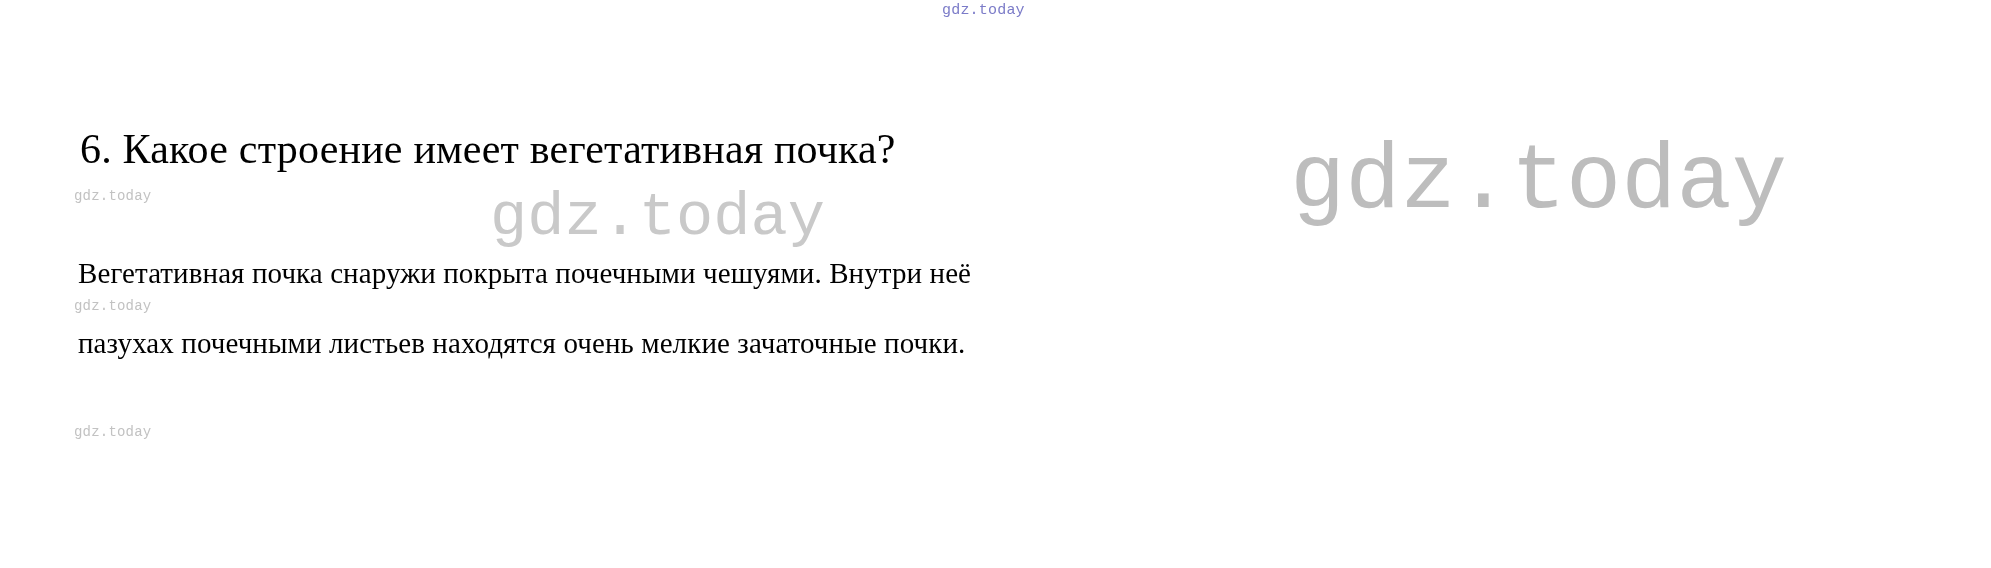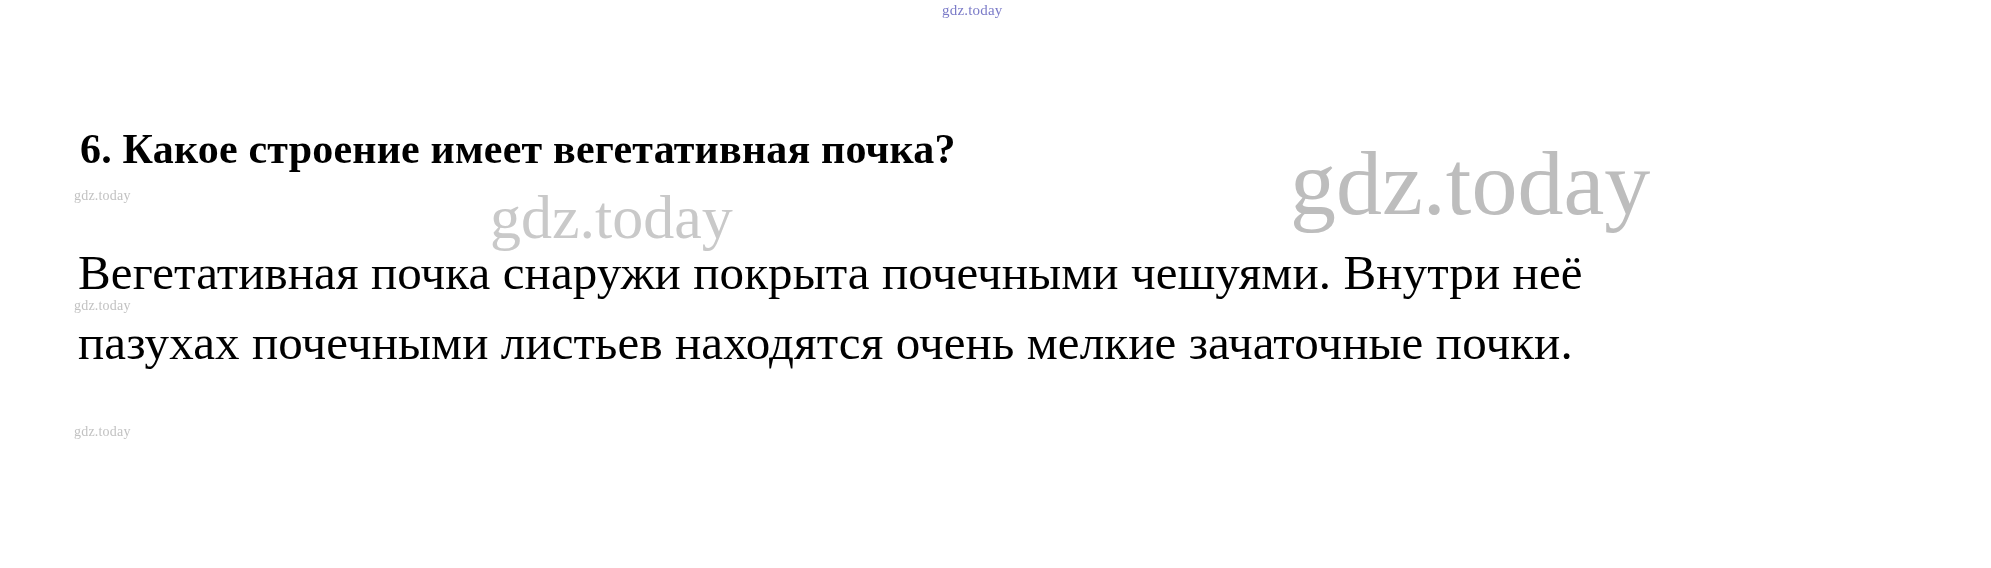--- a/index.html
+++ b/index.html
@@ -12,21 +12,21 @@
     height: 568px;
     position: relative;
     overflow: hidden;
     font-family: "Liberation Serif", serif;
     color: #000000;
   }
 
   
   .wm {
     position: absolute;
-    font-family: Liberation Serif, serif;
+    font-family: Liberation Mono, monospace;
     color: #b9b9b9;
     white-space: nowrap;
     pointer-events: none;
     user-select: none;
   }
   .wm-top {
     top: 2px;
     left: 942px;
     font-size: 15px;
     color: #7b7bc8;
@@ -61,30 +61,30 @@
     position: absolute;
     top: 0;
     left: 0;
     width: 1991px;
   }
   .question {
     position: absolute;
     top: 125px;
     left: 80px;
     font-size: 42px;
-    font-weight: bold;
+    font-weight: normal;
     letter-spacing: 0.2px;
     white-space: nowrap;
   }
   .answer {
     position: absolute;
     top: 238px;
     left: 78px;
     width: 1835px;
-    font-size: 49px;
+    font-size: 29px;
     line-height: 70px;
     letter-spacing: 0.1px;
   }
   .answer .line {
     display: block;
     white-space: nowrap;
   }
 </style>
 </head>
 <body>

